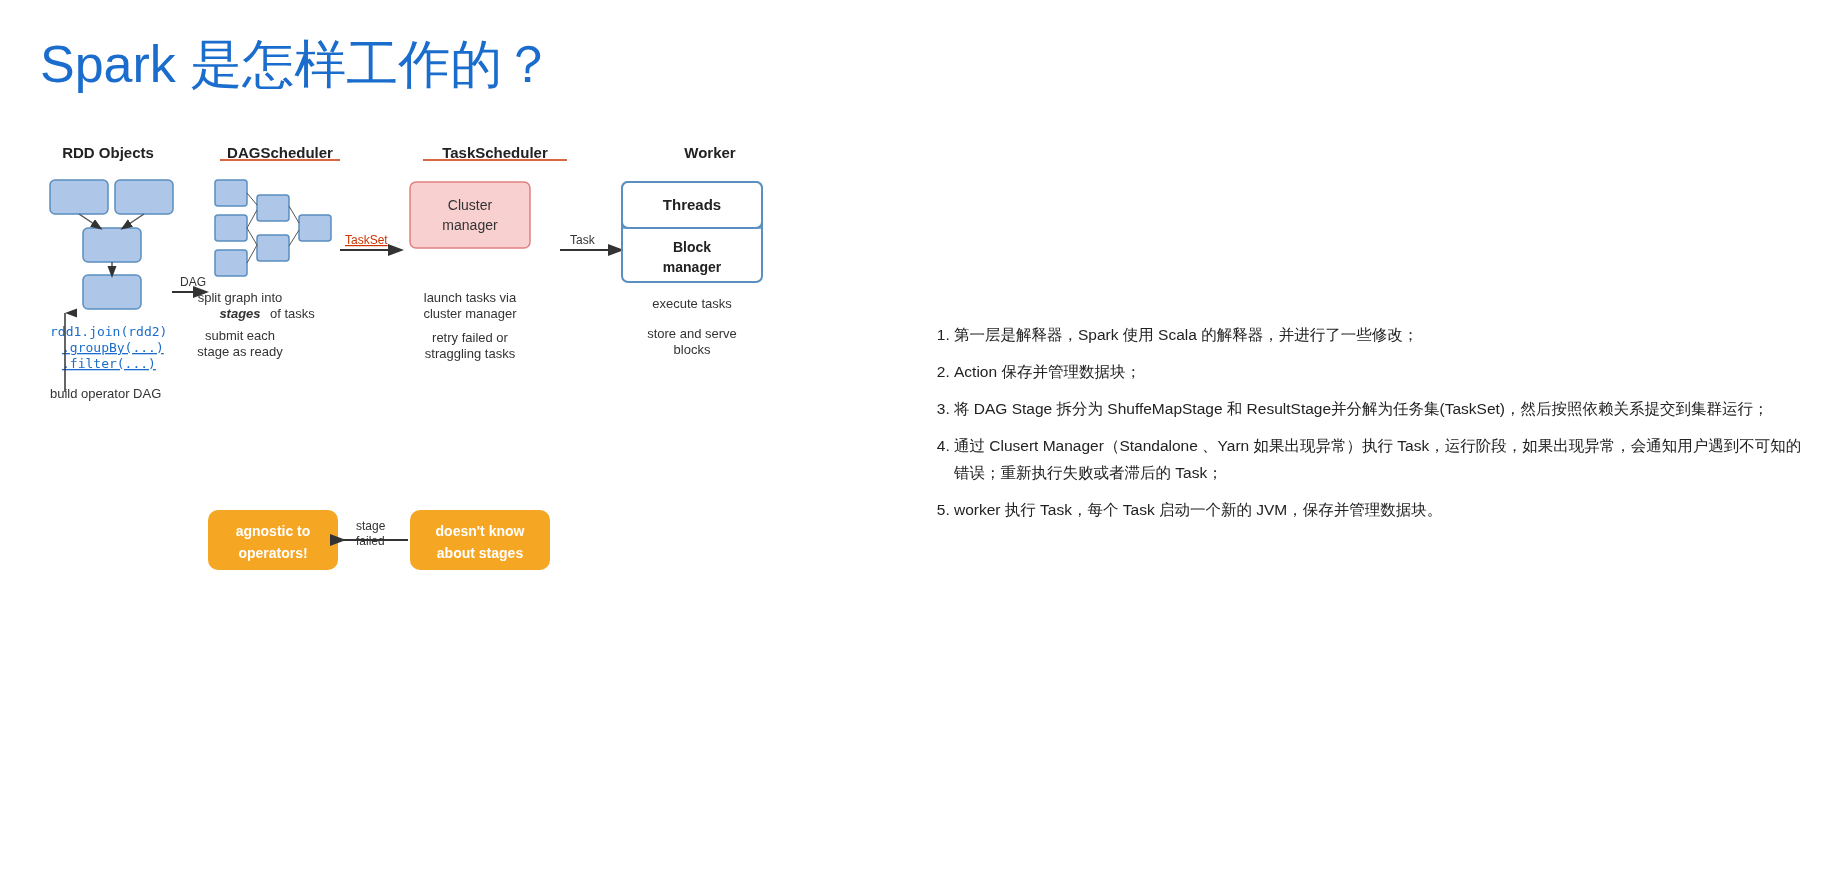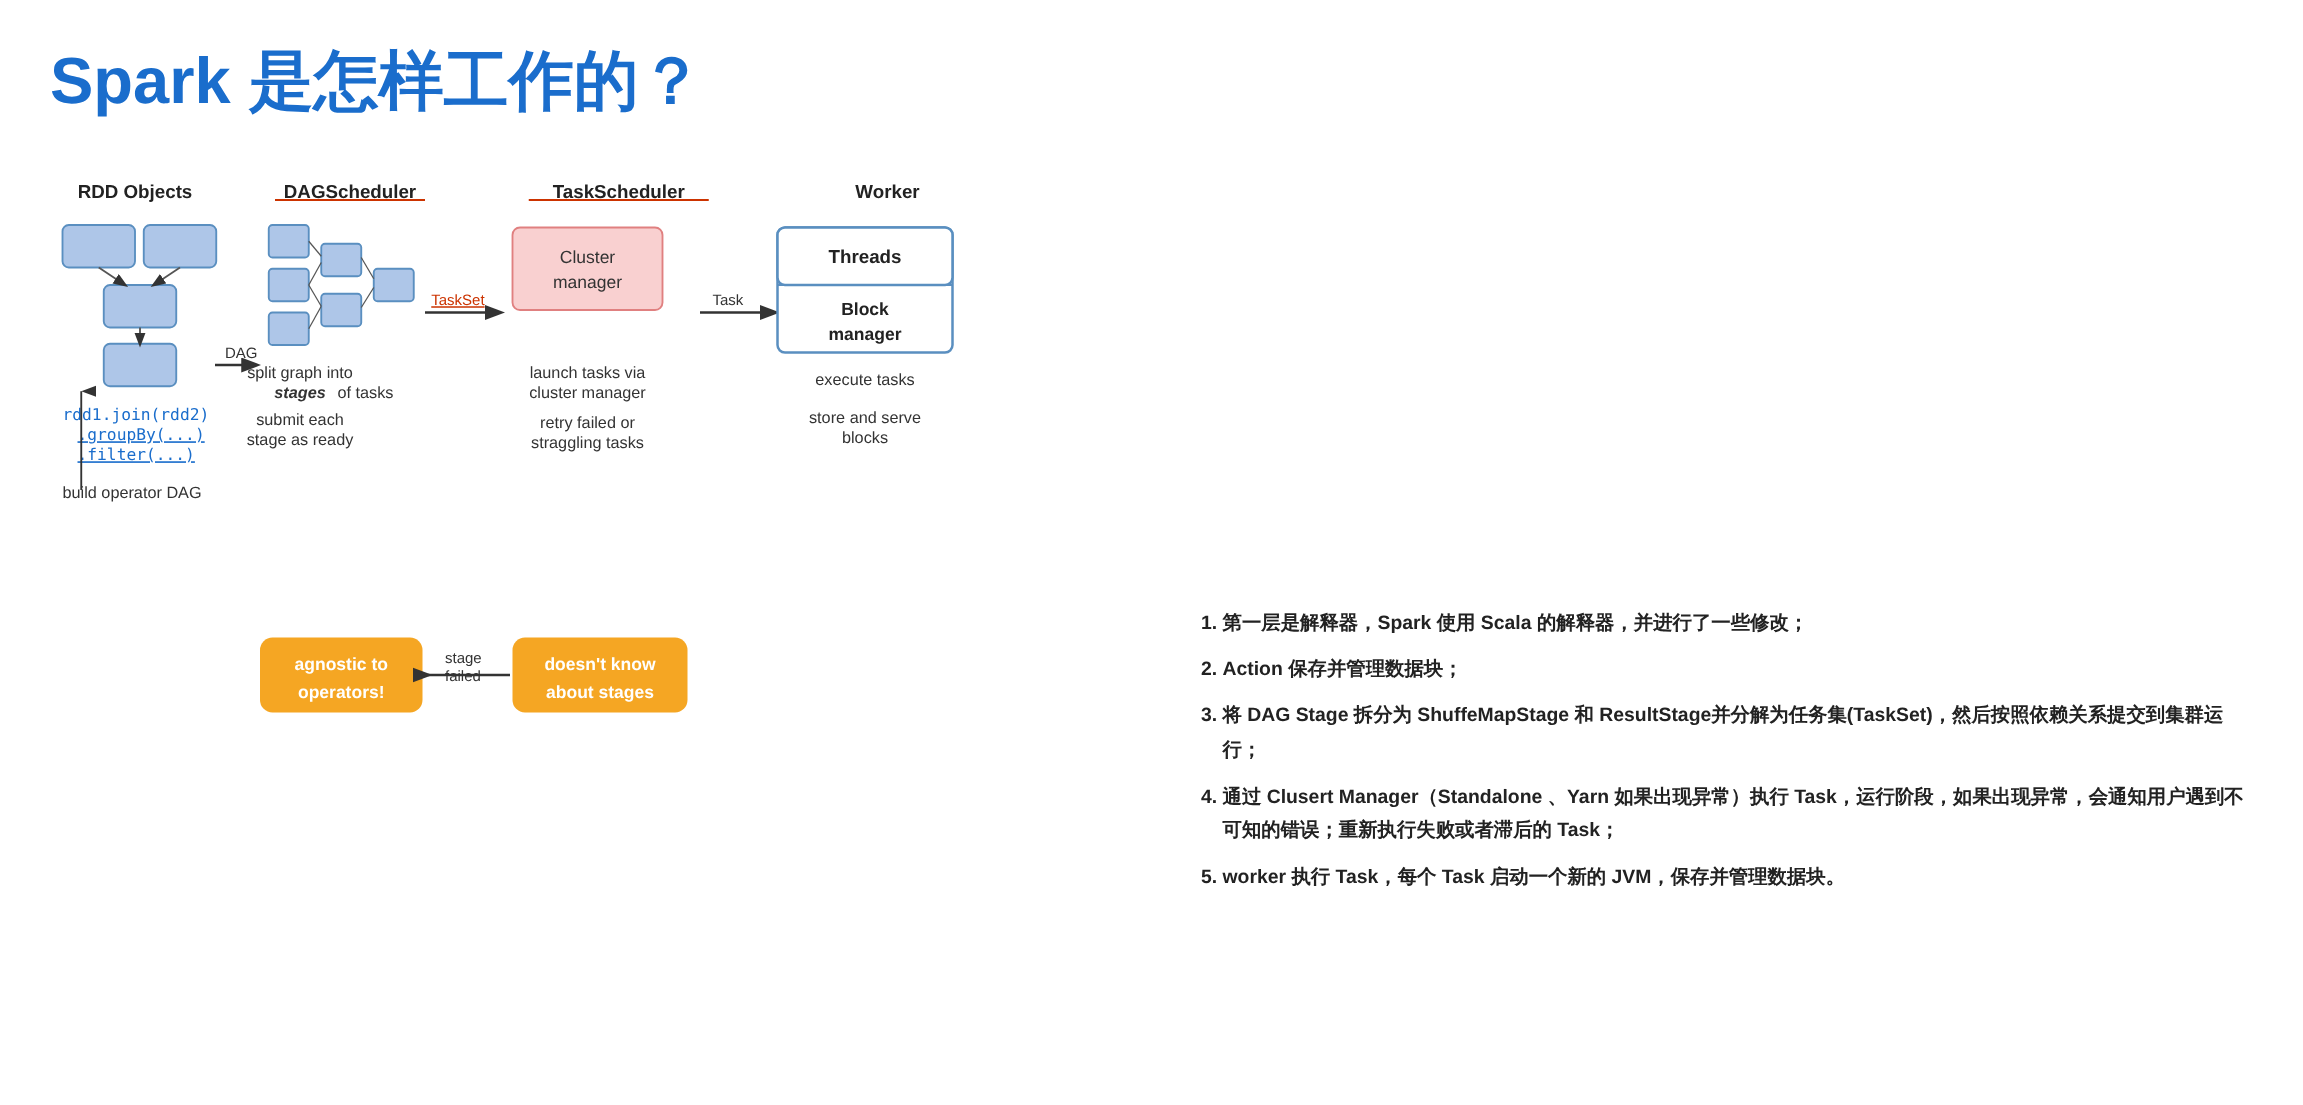--- a/index.html
+++ b/index.html
@@ -6,45 +6,44 @@
     body {
       background: #fff;
       font-family: Arial, "Microsoft YaHei", sans-serif;
       width: 1842px;
       min-height: 884px;
       padding: 30px 40px;
     }
     h1 {
       color: #1a6dcc;
       font-size: 52px;
-      font-weight: 700;
+      font-weight: 400;
       margin-bottom: 30px;
     }
     .main-content {
       display: flex;
       flex-direction: row;
-      gap: 40px;
-      align-items: flex-end;
+      gap: 16px;
+      align-items: center;
     }
     .diagram {
       flex: 0 0 auto;
       width: 870px;
     }
 
     
     .right-text {
       flex: 1;
       min-width: 600px;
       font-size: 15.5px;
       color: #222;
       line-height: 1.75;
     }
     .right-text ol {
       padding-left: 28px;
-      font-weight: bold;
     }
     .right-text ol li {
       margin-bottom: 10px;
     }
   </style>
 </head>
 <body>
 
 <h1>Spark 是怎样工作的？</h1>
 

